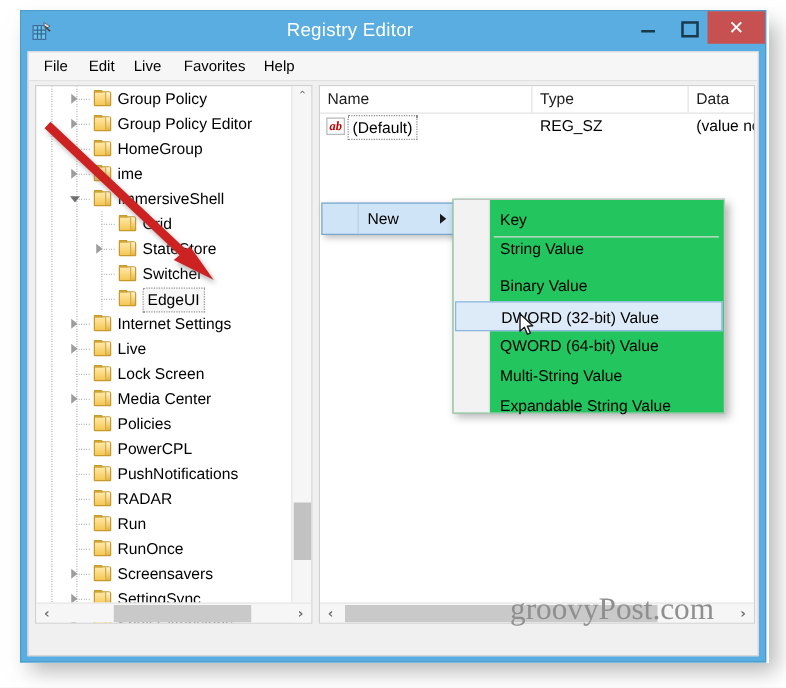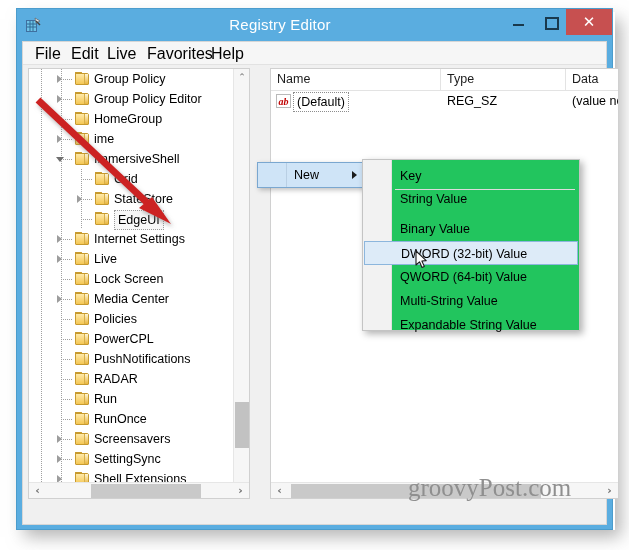--- a/index.html
+++ b/index.html
@@ -116,39 +116,39 @@
     left: 0; top: 0;
     width: 583px; height: 22px;
     background: #f6f6f6;
     border-bottom: 1px solid #e2e2e2;
   }
   .menu-item {
     position: absolute;
     top: 3px;
     height: 17px;
     line-height: 17px;
-    font-size: 16px;
+    font-size: 12px;
     color: #000000;
     padding: 0 6px;
     cursor: default;
   }
 
   
   #tree-pane {
     position: absolute;
     left: 5px; top: 26px;
     width: 222px; height: 431px;
     background: #ffffff;
     border: 1px solid #d0d0d0;
     box-sizing: border-box;
     overflow: hidden;
   }
   #list-pane {
     position: absolute;
-    left: 247px; top: 26px;
+    left: 232px; top: 26px;
     width: 349px; height: 431px;
     background: #ffffff;
     border: 1px solid #d0d0d0;
     box-sizing: border-box;
     overflow: hidden;
   }
 
   
   .tree-row {
     position: relative;
@@ -634,20 +634,32 @@
           <div class="tree-row">
             <div class="guide" style="left: 12px;"></div>
             <div class="guide" style="left: 32px;"></div>
             <div class="guide" style="left: 52px;"></div>
             <div class="guide-h" style="left: 52px; width: 11px;"></div>
             <div class="folder" style="left: 66px;">
               <div class="fflap"></div>
               <div class="fback"></div>
               <div class="fside"></div>
             </div>
+            <div class="tree-label" style="left: 85px;">Switcher</div>
+          </div>
+          <div class="tree-row">
+            <div class="guide" style="left: 12px;"></div>
+            <div class="guide" style="left: 32px;"></div>
+            <div class="guide" style="left: 52px;"></div>
+            <div class="guide-h" style="left: 52px; width: 11px;"></div>
+            <div class="folder" style="left: 66px;">
+              <div class="fflap"></div>
+              <div class="fback"></div>
+              <div class="fside"></div>
+            </div>
             <div class="tree-label sel" style="left: 85px;">EdgeUI</div>
           </div>
           <div class="tree-row">
             <div class="guide" style="left: 12px;"></div>
             <div class="guide" style="left: 32px;"></div>
             <div class="guide-h" style="left: 32px; width: 11px;"></div>
             <div class="expander" style="left: 27px;">
               <div class="tri-c"></div>
             </div>
             <div class="folder" style="left: 46px;">

